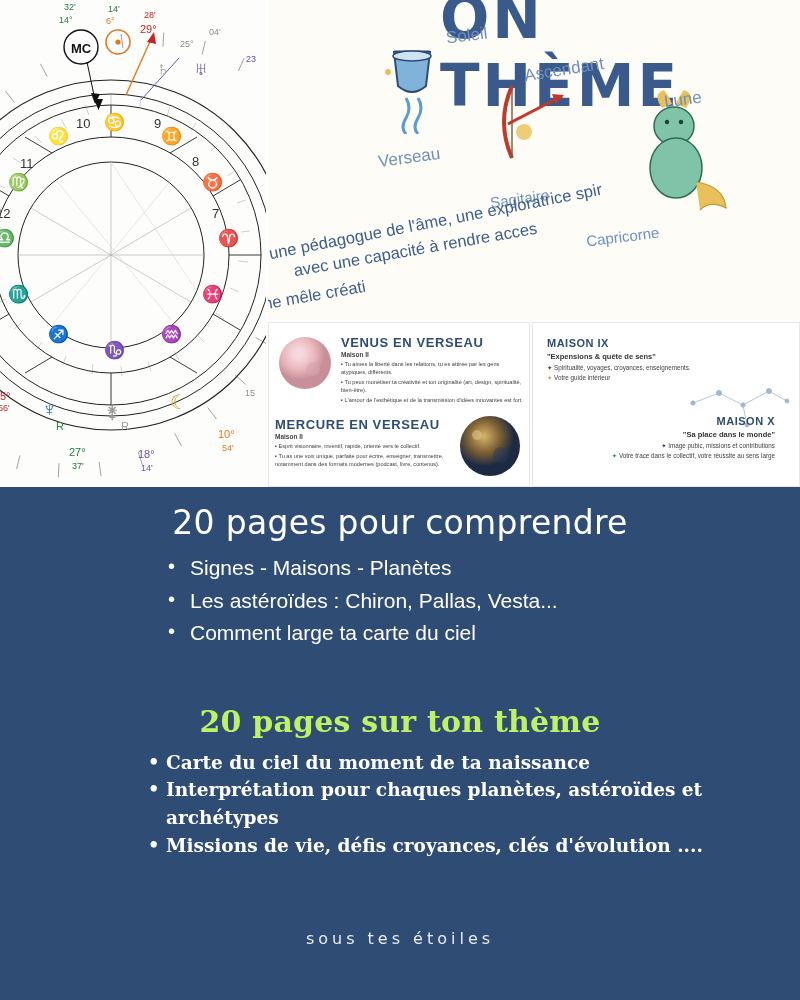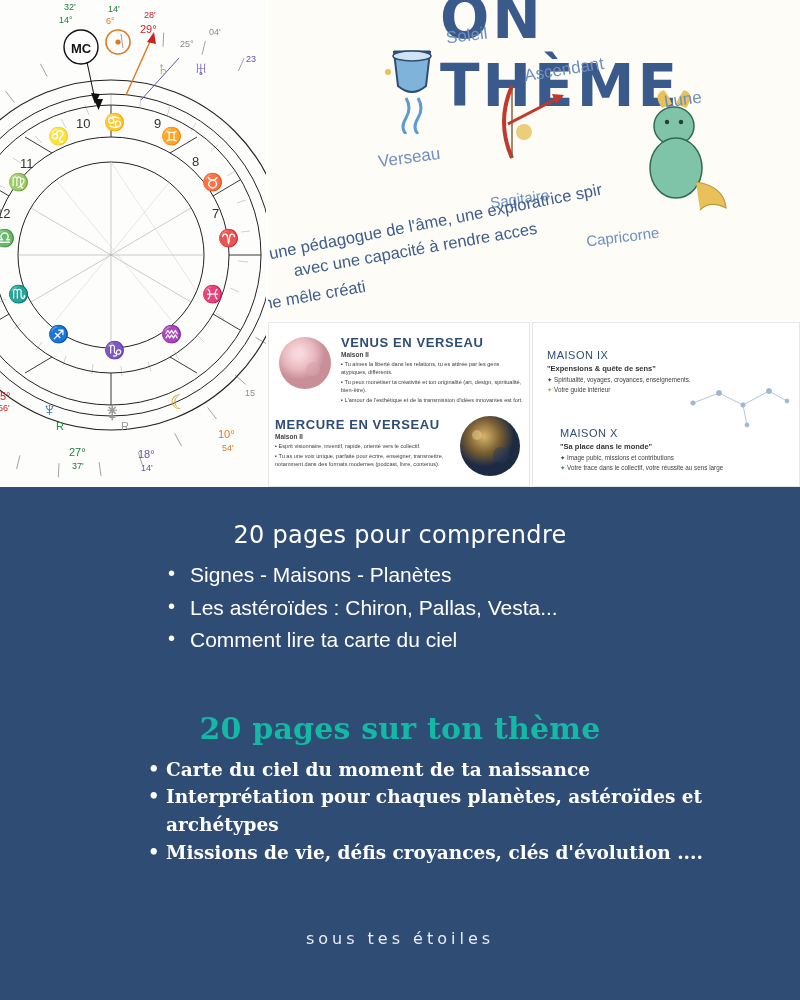--- a/index.html
+++ b/index.html
@@ -54,52 +54,52 @@
     position: absolute; left: 268px; top: 322px; width: 262px; height: 165px;
     background: #ffffff; border: 1px solid #e6e6e6; overflow: hidden;
   }
   .card-right {
     position: absolute; left: 532px; top: 322px; width: 268px; height: 165px;
     background: #ffffff; border: 1px solid #e6e6e6; overflow: hidden;
   }
   .mini-h { font-size: 13px; font-weight: bold; color: #2f4c74; letter-spacing: .6px; }
   .mini-sub { font-size: 6.5px; font-weight: bold; color: #444; margin-top: 1px; }
   .mini-li { font-size: 5.6px; color: #3d3d3d; line-height: 1.45; margin-top: 2px; }
-  .mini-h2 { font-size: 11px; font-weight: normal; color: #2f4c74; letter-spacing: .5px; margin-top: 12px; }
+  .mini-h2 { font-size: 11px; font-weight: bold; color: #2f4c74; letter-spacing: .5px; }
   .mini-q { font-size: 7.5px; font-weight: bold; color: #333; margin-top: 3px; }
   .mini-b { font-size: 6.3px; color: #3d3d3d; margin-top: 3px; }
   .bullet-dot { color: #2f4c74; }
 
   
   .body-blue { position: absolute; top: 487px; left: 0; width: 800px; height: 513px; background: #2f4c74; }
 
   .h-sans {
     font-family: "DejaVu Sans", sans-serif;
     font-weight: 400;
-    font-size: 24px;
+    font-size: 33px;
     color: #ffffff;
     text-align: center;
-    padding-top: 34px;
+    padding-top: 16px;
     letter-spacing: .3px;
   }
   .list-sans { list-style: none; margin: 10px 0 0 168px; }
   .list-sans li {
     font-family: Liberation Sans, sans-serif;
     font-size: 21px; color: #ffffff; line-height: 1.55;
     position: relative; padding-left: 22px;
   }
   .list-sans li::before {
     content: "•"; position: absolute; left: 0; top: -1px; font-size: 20px;
   }
 
   .h-serif {
     font-family: "DejaVu Serif", serif;
     font-weight: bold;
     font-size: 30px;
-    color: #14b8a6;
+    color: #bef264;
     text-align: center;
     margin-top: 54px;
     letter-spacing: .2px;
   }
   .list-serif { list-style: none; margin: 10px 0 0 148px; }
   .list-serif li {
     font-family: "DejaVu Serif", serif;
     font-weight: bold;
     font-size: 18.5px; color: #ffffff; line-height: 1.5;
     position: relative; padding-left: 18px;
@@ -395,36 +395,36 @@
         </g>
       </svg>
 
       <div style="position:absolute; left:14px; top:14px; width:200px;">
         <div class="mini-h2">MAISON IX</div>
         <div class="mini-q">"Expensions  &amp; quête de sens"</div>
         <div class="mini-b"><span class="bullet-dot">✦ </span><span>Spiritualité, voyages, croyances, enseignements.</span></div>
         <div class="mini-b"><span style="color:#c9a227;">✦ </span><span>Votre guide intérieur</span></div>
       </div>
 
-      <div style="position:absolute; left:27px; top:92px; width:238px;">
+      <div style="position:absolute; left:4px; top:92px; width:238px;text-align:right;">
         <div class="mini-h2">MAISON X</div>
         <div class="mini-q">"Sa place dans le monde"</div>
         <div class="mini-b"><span class="bullet-dot">✦ </span><span>Image pubic, missions et contributions</span></div>
         <div class="mini-b"><span style="color:#2a8a8a;">✦ </span><span>Votre trace dans le collectif, votre réussite au sens large</span></div>
       </div>
     </div>
   </div>
 
   <div class="body-blue">
 
     <h1 class="h-sans">20 pages pour comprendre</h1>
     <ul class="list-sans">
       <li>Signes - Maisons - Planètes</li>
       <li>Les astéroïdes : Chiron, Pallas, Vesta...</li>
-      <li>Comment lire ta carte du ciel</li>
+      <li>Comment large ta carte du ciel</li>
     </ul>
 
     <h2 class="h-serif">20 pages sur ton thème</h2>
     <ul class="list-serif">
       <li>Carte du ciel du moment de ta naissance</li>
       <li>Interprétation pour chaques planètes, astéroïdes et archétypes</li>
       <li>Missions de vie, défis croyances, clés d'évolution ....</li>
     </ul>
 
     <div class="footer-brand">sous tes étoiles</div>

